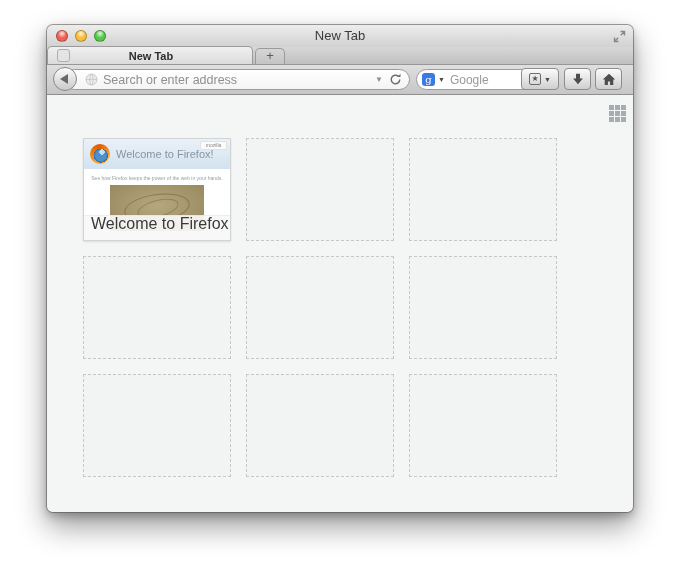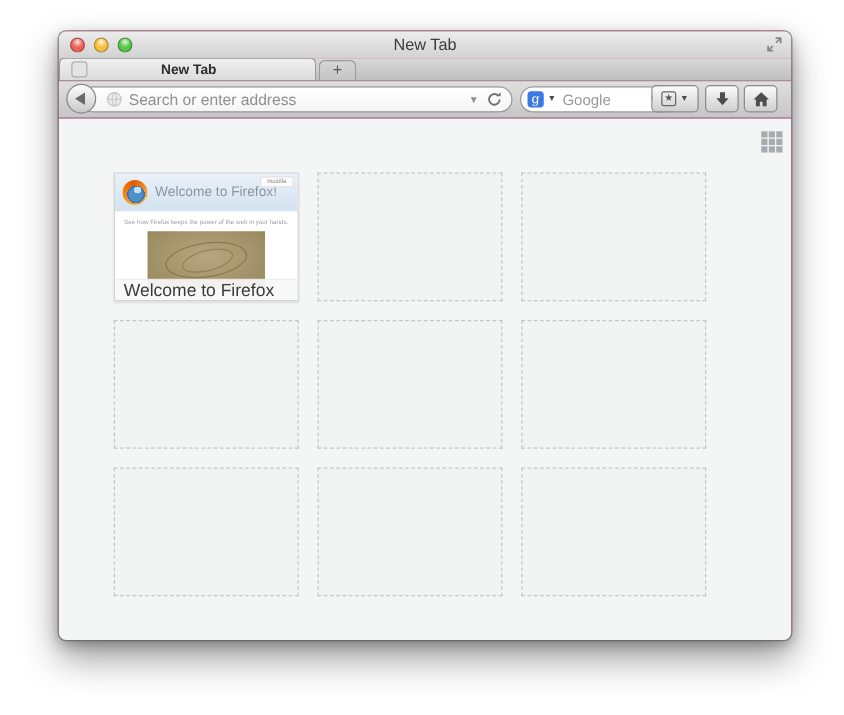--- a/index.html
+++ b/index.html
@@ -4,21 +4,21 @@
 <style>
   html,body{margin:0;padding:0;}
   body{
     width:675px;height:572px;position:relative;overflow:hidden;
     background:#ffffff;
     font-family:"Liberation Sans",sans-serif;
   }
   
   .window{
     position:absolute;left:47px;top:25px;width:586px;height:487px;
-    border-radius:6px;background:#ec4899;overflow:hidden;
+    border-radius:6px;background:#fdba74;overflow:hidden;
     display:flex;flex-direction:column;
     box-shadow:0 0 0 1px rgba(80,80,80,.55),0 14px 30px rgba(0,0,0,.40),0 4px 10px rgba(0,0,0,.25);
   }
   
   .titlebar{height:22px;flex:0 0 auto;position:relative;
     background:linear-gradient(#ededed,#d1d1d1);}
   .traffic{position:absolute;left:9px;top:5px;display:flex;gap:7px;}
   .light{width:12px;height:12px;border-radius:50%;box-sizing:border-box;
     border:1px solid rgba(0,0,0,.28);
     background-image:radial-gradient(circle at 50% 26%,rgba(255,255,255,.85),rgba(255,255,255,0) 48%);}
@@ -77,21 +77,21 @@
   .home-btn{right:11px;width:27px;}
   .bm-square{width:12px;height:12px;border:1px solid #6a6a6a;border-radius:2px;box-sizing:border-box;
     display:flex;align-items:center;justify-content:center;font-size:8px;color:#555;line-height:1;}
   .bm-caret{font-size:7px;color:#4a4a4a;margin-left:3px;line-height:1;}
   
   .content{flex:1;position:relative;background:#f4f5f5;}
   .grid-toggle{position:absolute;top:10px;right:7px;
     display:grid;grid-template-columns:repeat(3,5px);grid-template-rows:repeat(3,5px);gap:1px;}
   .grid-toggle i{background:#a7acb2;display:block;}
   .tiles{position:absolute;left:36px;top:43px;
-    display:grid;grid-template-columns:repeat(3,148px);grid-auto-rows:103px;gap:15px 15px;margin-left:8px;}
+    display:grid;grid-template-columns:repeat(3,148px);grid-auto-rows:103px;gap:15px 15px;}
   .tile{box-sizing:border-box;}
   .tile.empty{border:1px dashed #c7c7c7;background:#f2f3f3;}
   .tile.filled{background:#fff;border:1px solid #d2d3d5;position:relative;overflow:hidden;
     box-shadow:0 1px 2px rgba(0,0,0,.10);}
   .thumb-header{height:30px;background:linear-gradient(#eaf1f8,#d2e2f0);
     display:flex;align-items:center;}
   .fx-logo{width:20px;height:20px;margin-left:6px;border-radius:50%;flex:0 0 auto;
     background:
       radial-gradient(circle at 60% 40%,#bfe1f2 0 16%,rgba(0,0,0,0) 17%),
       radial-gradient(circle at 54% 58%,#4e8fcc 0 33%,#2f6cae 44%,rgba(0,0,0,0) 45%),
@@ -100,23 +100,23 @@
   .moz-tab{position:absolute;top:2px;right:3px;width:27px;height:9px;box-sizing:border-box;
     background:#fbfbfb;border:1px solid #e2e2e2;border-radius:2px;
     font-size:5px;color:#888;line-height:7px;text-align:center;overflow:hidden;}
   .thumb-sub{font-size:5px;color:#9aa0a6;text-align:center;margin-top:6px;white-space:nowrap;overflow:hidden;}
   .thumb-video{width:94px;height:46px;margin:4px auto 0;position:relative;overflow:hidden;
     background:radial-gradient(ellipse at 50% 45%,#b5a77f,#98895f 90%);}
   .sw1{position:absolute;left:14px;top:9px;width:64px;height:26px;border-radius:50%;
     border:1px solid rgba(110,95,55,.55);transform:rotate(-8deg);}
   .sw2{position:absolute;left:27px;top:15px;width:40px;height:15px;border-radius:50%;
     border:1px solid rgba(110,95,55,.45);transform:rotate(-14deg);}
-  .tile-title{position:absolute;left:0;right:0;bottom:0;height:17px;box-sizing:border-box;
+  .tile-title{position:absolute;left:0;right:0;bottom:0;height:25px;box-sizing:border-box;
     background:rgba(247,247,247,.93);border-top:1px solid rgba(0,0,0,.04);
-    font-size:14px;color:#3a3a3a;line-height:16px;padding-left:7px;}
+    font-size:16px;color:#3a3a3a;line-height:16px;padding-left:7px;}
 </style>
 </head>
 <body>
 
 <div class="window">
 
   <div class="titlebar">
     <div class="traffic">
       <span class="light red"></span>
       <span class="light yellow"></span>

